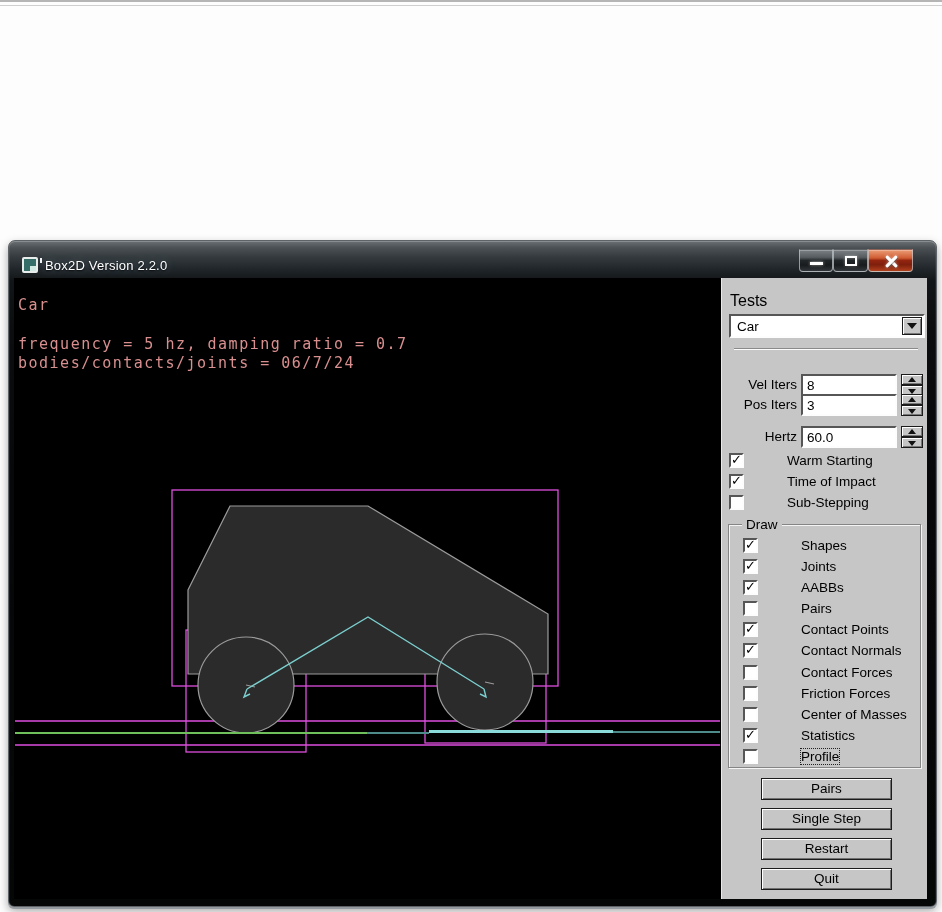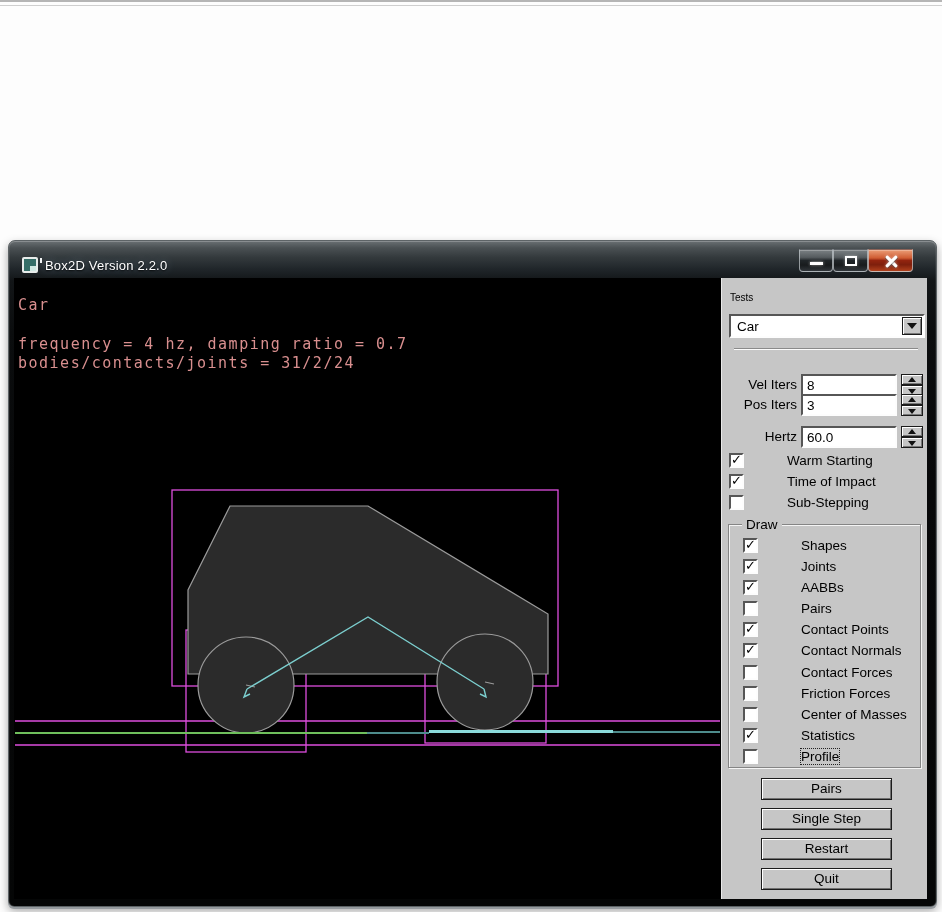--- a/index.html
+++ b/index.html
@@ -86,21 +86,21 @@
   .tealedge { stroke: var(--teal-edge, #4e8c8c); stroke-width:2; }
   .cyanedge { stroke: var(--cyan-edge, #8adada); stroke-width:3; }
 
   
   .sidebar {
     position:absolute; left:712px; top:37px; width:206px; height:621px;
     background: var(--panel-bg, #c6c6c6);
     border-left:1px solid #e9e9e9;
     font-size:13px; color:#000;
   }
-  .tests-label { position:absolute; left:8px; top:14px; font-size:10px; }
+  .tests-label { position:absolute; left:8px; top:14px; font-size:16px; }
 
   .sunken {
     background:#fff;
     border-top:2px solid #565656; border-left:2px solid #565656;
     border-bottom:2px solid #fdfdfd; border-right:2px solid #fdfdfd;
   }
   .listbox { position:absolute; left:7px; top:36px; width:196px; height:24px; }
   .listbox-text { position:absolute; left:6px; top:3px; font-size:13.5px; }
   .listbox-btn {
     position:absolute; right:1px; top:1px; width:20px; height:18px;
@@ -207,22 +207,22 @@
         <polyline points="246,688 367,616 483,688" class="joint"></polyline>
         <polyline points="246,688 243,696 249,693" class="joint"></polyline>
         <polyline points="483,688 485,696 479,693" class="joint"></polyline>
 
         <line x1="14" y1="732" x2="366" y2="732" class="static"></line>
         <line x1="366" y1="732" x2="428" y2="732" class="tealedge"></line>
         <line x1="428" y1="730.5" x2="612" y2="730.5" class="cyanedge"></line>
         <line x1="612" y1="731" x2="719" y2="731" class="tealedge"></line>
       </svg>
       <div class="stat-line" style="top:19px">Car</div>
-      <div class="stat-line" style="top:58px">frequency = 4 hz, damping ratio = 0.7</div>
-      <div class="stat-line" style="top:77px">bodies/contacts/joints = 31/2/24</div>
+      <div class="stat-line" style="top:58px">frequency = 5 hz, damping ratio = 0.7</div>
+      <div class="stat-line" style="top:77px">bodies/contacts/joints = 06/7/24</div>
     </div>
 
     <div class="sidebar">
       <div class="tests-label">Tests</div>
 
       <div class="listbox sunken">
         <span class="listbox-text">Car</span>
         <span class="listbox-btn">
           <span class="tri-down-lb"></span>
         </span>

